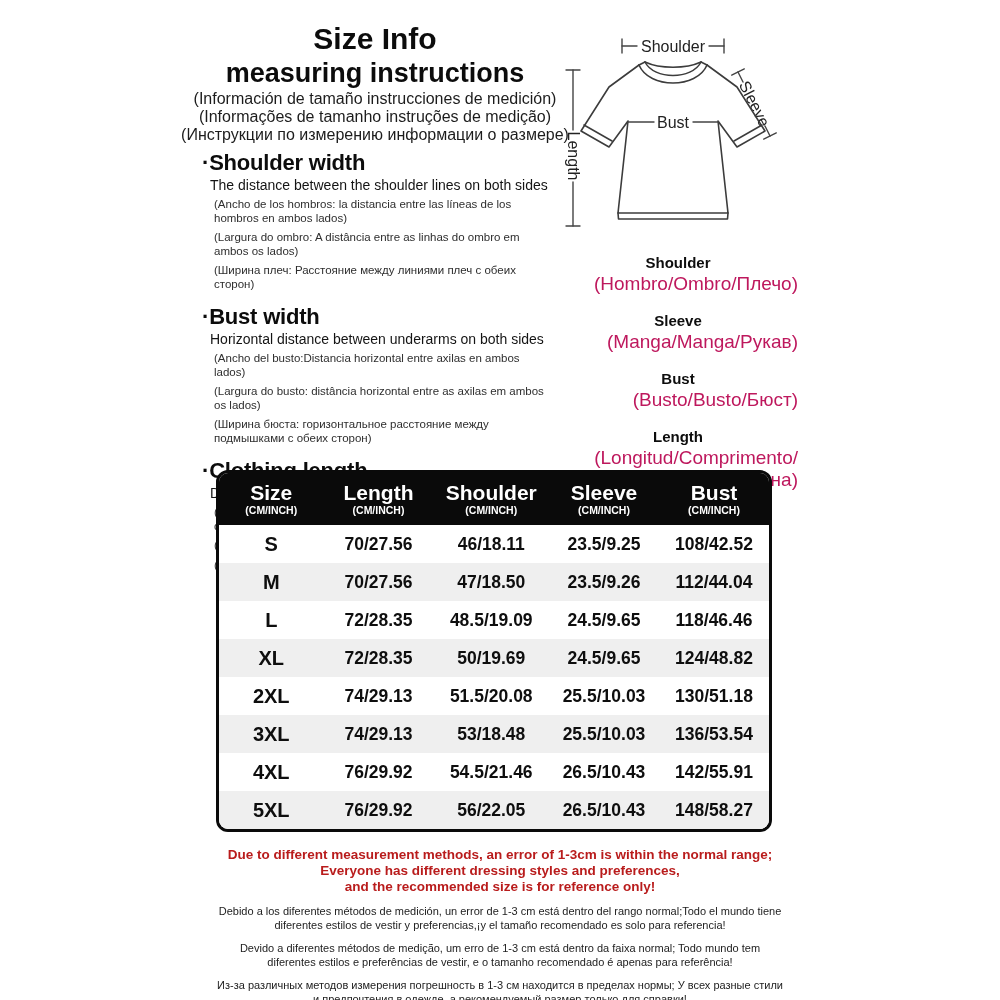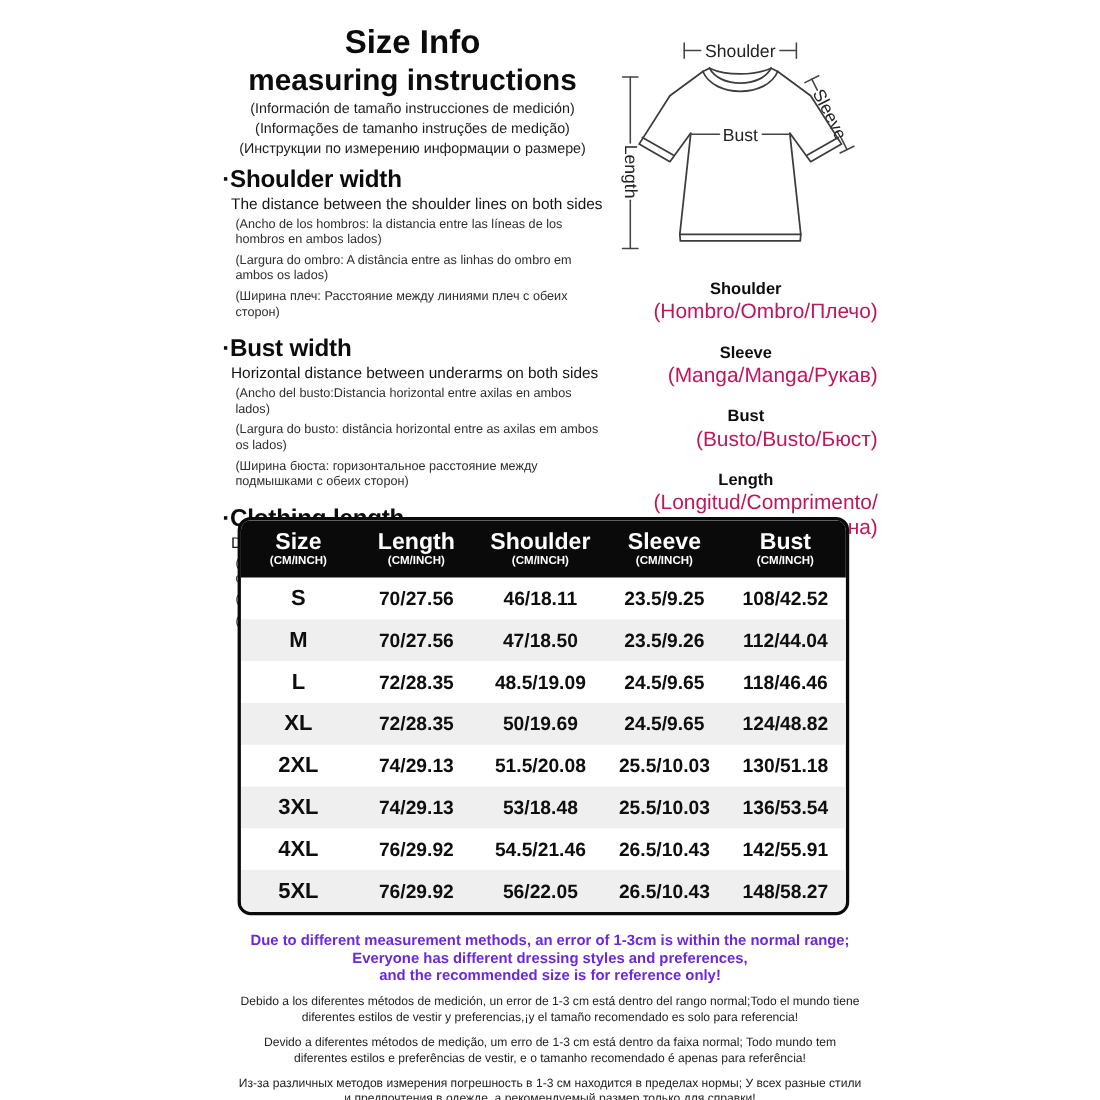--- a/index.html
+++ b/index.html
@@ -6,21 +6,21 @@
   html,body { background:#fff; }
   #page {
     position:relative; width:816px; height:1000px; background:#fff;
     font-family:"Liberation Sans", sans-serif; color:#111; overflow:hidden;
   }
 
   
   #title-block { position:absolute; left:150px; top:22px; width:450px; text-align:center; }
   #title-main { font-size:30px; font-weight:bold; color:#0c0c0c; }
   #title-sub  { font-size:27px; font-weight:bold; color:#0c0c0c; margin-top:2px; }
-  .title-trans { font-size:13px; color:#1c1c1c; line-height:17px; margin-top:1px; }
+  .title-trans { font-size:16px; color:#1c1c1c; line-height:17px; margin-top:1px; }
 
   
   #sections { position:absolute; left:202px; top:150px; width:352px; }
   .section { margin-bottom:13px; }
   .section-heading { font-size:22px; font-weight:bold; color:#0c0c0c; letter-spacing:-0.2px; }
   .section-desc { font-size:14px; color:#141414; margin:1px 0 5px 8px; }
   .section-trans { font-size:11.5px; color:#2e2e2e; line-height:13.5px; margin:0 0 6px 12px; max-width:332px; }
 
   
   #diagram { position:absolute; left:552px; top:18px; width:245px; height:232px; }
@@ -45,21 +45,21 @@
   .head-cell { text-align:center; }
   .head-label { font-size:21px; font-weight:bold; line-height:23px; }
   .head-unit { font-size:10.5px; font-weight:bold; line-height:12px; }
   .t-row { height:38px; align-items:center; }
   .t-row:nth-child(even) { background:#efefef; }
   .cell { text-align:center; font-size:17.5px; font-weight:bold; color:#0e0e0e; }
   .cell-size { font-size:20px; }
 
   
   #footer { position:absolute; left:0; top:847px; width:1000px; text-align:center; }
-  .foot-en { font-size:13.5px; font-weight:bold; color:#6d28d9; line-height:16px; }
+  .foot-en { font-size:13.5px; font-weight:bold; color:#b91c1c; line-height:16px; }
   .foot-block { margin-top:10px; }
   .foot-small { font-size:11px; color:#222; line-height:13.5px; }
 </style>
 </head>
 <body>
 
 <div id="page">
 
   <div id="title-block">
     <div id="title-main">Size Info</div>

